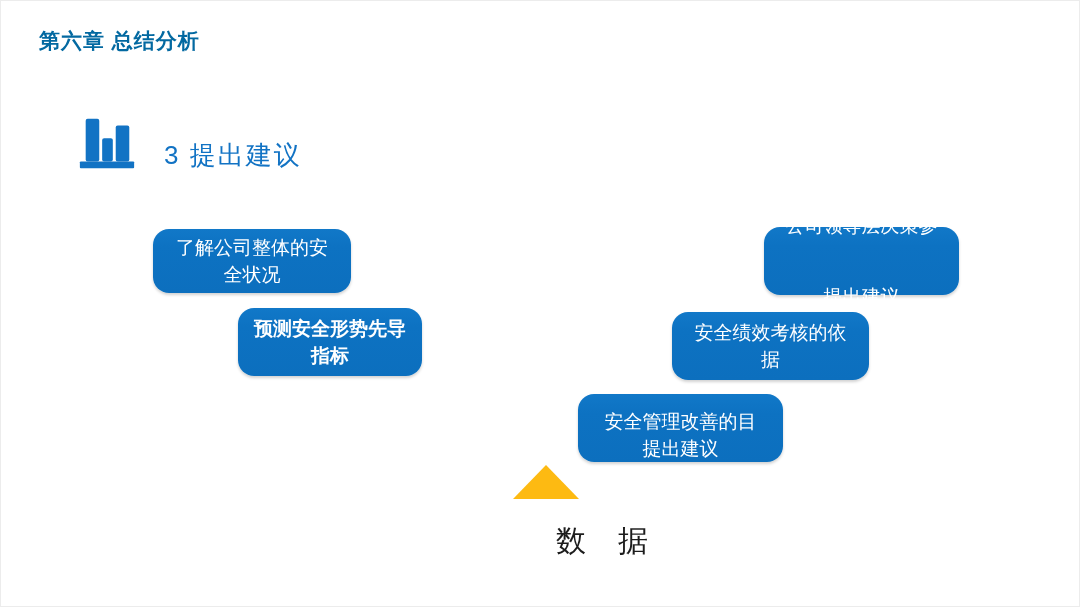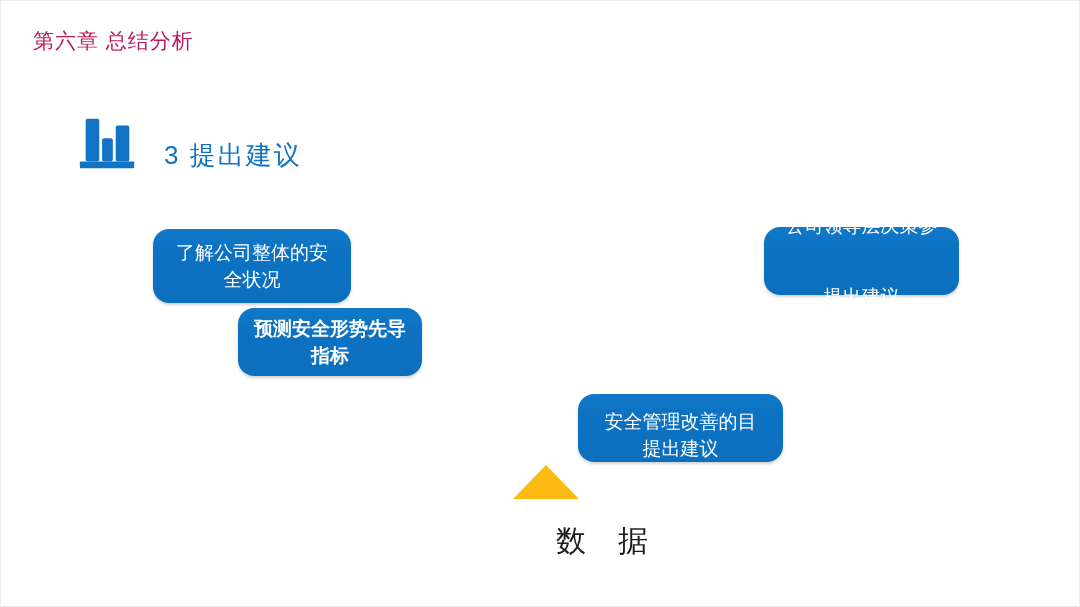--- a/index.html
+++ b/index.html
@@ -12,25 +12,26 @@
     position: relative;
     width: 1080px;
     height: 607px;
     background: #ffffff;
     border: 1px solid #ececec;
     box-sizing: border-box;
     overflow: hidden;
   }
   .chapter-header {
     position: absolute;
-    left: 32px;
+    left: 38px;
     top: 26px;
     font-size: 21px;
-    color: #be185d;
+    color: #0369a1;
     letter-spacing: 1px;
+    font-weight: bold;
   }
   .section-heading {
     position: absolute;
     left: 75px;
     top: 110px;
     display: flex;
     align-items: flex-end;
     gap: 26px;
   }
   .chart-icon {
@@ -50,21 +51,21 @@
     color: #ffffff;
     display: flex;
     flex-direction: column;
     align-items: center;
     justify-content: center;
     text-align: center;
     font-size: 19px;
     line-height: 27px;
     box-shadow: 0 2px 3px rgba(0,0,0,0.18);
   }
-  .box1 { left: 152px; top: 228px; width: 198px; height: 74px; }
+  .box1 { left: 152px; top: 228px; width: 198px; height: 64px; }
   .box2 { left: 237px; top: 307px; width: 184px; height: 68px; font-weight: bold; }
   .box3 { left: 323px; top: 393px; width: 205px; height: 68px; }
   .box4 { left: 763px; top: 226px; width: 195px; height: 68px; gap: 44px; }
   .box5 { left: 671px; top: 311px; width: 197px; height: 68px; }
   .box6 { left: 577px; top: 393px; width: 205px; height: 68px; justify-content: flex-end; }
   .triangle {
     position: absolute;
     left: 512px;
     top: 464px;
     width: 0;
@@ -113,20 +114,24 @@
     <div>预测安全形势先导</div>
     <div>指标</div>
   </div>
 
 
   <div class="benefit-box box4">
     <div>公司领导层决策参</div>
     <div>提出建议</div>
   </div>
 
+  <div class="benefit-box box5">
+    <div>安全绩效考核的依</div>
+    <div>据</div>
+  </div>
 
   <div class="benefit-box box6">
     <div>安全管理改善的目</div>
     <div>提出建议</div>
   </div>
 
   <div class="triangle"></div>
 
   <div class="data-label">数　据</div>
 

